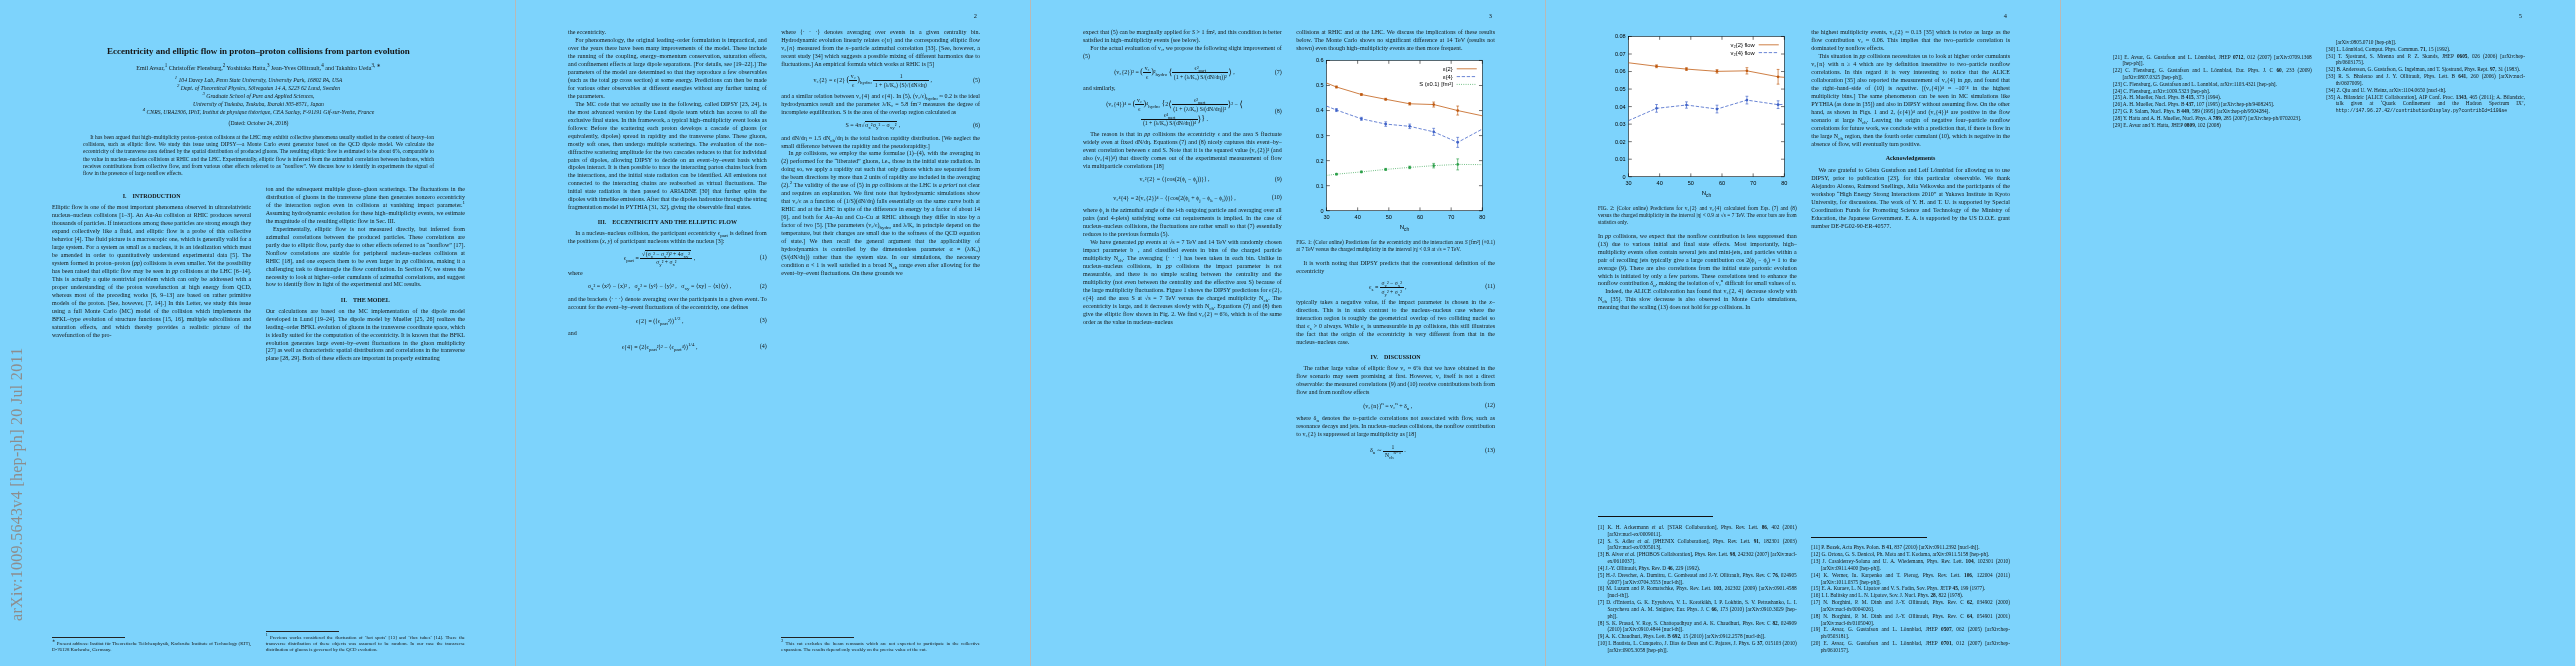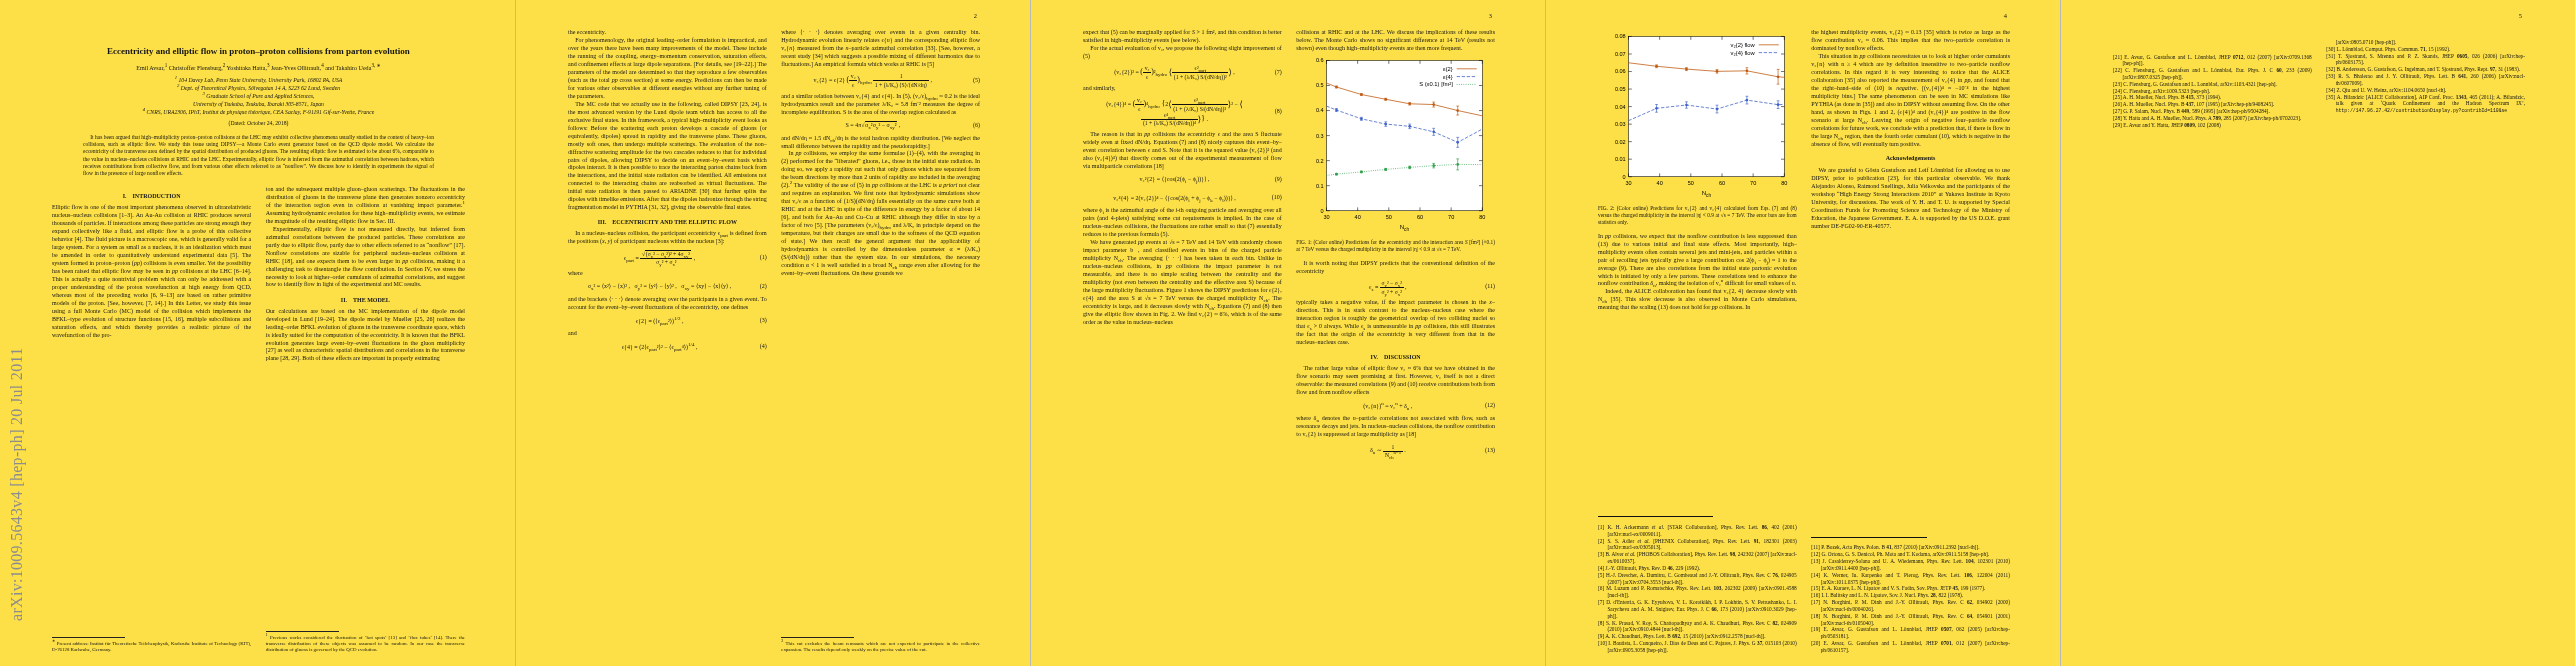--- a/index.html
+++ b/index.html
@@ -1,18 +1,18 @@
 <!DOCTYPE html>
 <html style="font-size:9px"><head>
 <meta charset="utf-8">
 <style>
   html,body{margin:0;padding:0;width:2576px;height:667px;overflow:hidden;background:#efefed;}
   body{font-family:"Liberation Serif",serif;color:#151515;}
   .canvas{position:relative;width:2576px;height:667px;display:flex;}
-  .page{width:515px;height:667px;background:#fde047;box-sizing:border-box;padding:14.5px 50px 13.3px 52px;
+  .page{width:515px;height:667px;background:#7dd3fc;box-sizing:border-box;padding:14.5px 50px 13.3px 52px;
         position:relative;overflow:hidden;display:flex;flex-direction:column;}
   .page + .page{border-left:0.6px solid #b9b9b6;}
   .pgnum{position:absolute;top:12.2px;right:53px;font-size:6.4px;}
   .arxiv{position:absolute;left:7.8px;top:621px;transform:rotate(-90deg);transform-origin:0 0;
          white-space:nowrap;font-size:16px;color:#8d8d8d;letter-spacing:0.3px;z-index:5;}
   h1.title{font-size:9px;font-weight:bold;text-align:center;margin:31px 13.3px 9px;}
   .authors{text-align:center;font-size:6.1px;margin:0 0 5px;}
   .affil-list p{text-align:center;font-style:italic;font-size:5.7px;line-height:1.42;margin:0;}
   .date{text-align:center;font-size:5.7px;margin:3.9px 0 7.8px;}
   .abstract{margin:0 31px 8.3px;font-size:5.5px;line-height:1.33;text-align:justify;text-indent:7.2px;}

